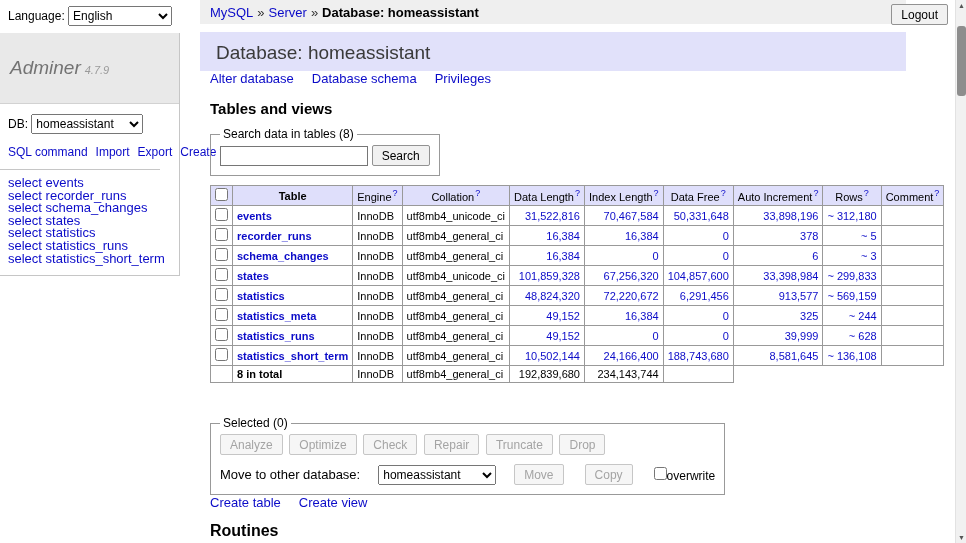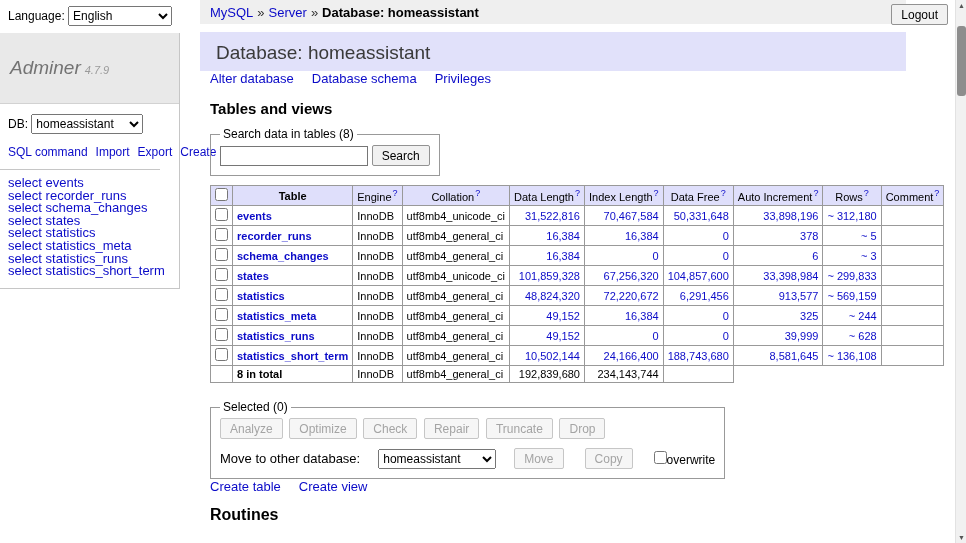--- a/index.html
+++ b/index.html
@@ -53,21 +53,21 @@
   .c-left  { width:48px; }
   .c-coll  { width:100px; }
   .c-num   { text-align:right; }
   .c-num a { color:#0b0bc8; }
   .w-dlen { width:72px; } .w-ilen { width:76px; } .w-free { width:64px; }
   .w-ainc { width:80px; } .w-rows { width:58px; } .w-com  { width:54px; }
   tr.total .c-name { font-weight:bold; }
   tr.total td { color:#000; }
   td.no-border { border:none; background:transparent; }
 
-  .selected-box { margin-top:17px; }
+  .selected-box { margin-top:33px; }
   .selected-box .row2 { margin-top:9px; font-size:13px; display:flex; align-items:center; gap:18px; }
   .selected-box select { width:118px; font-size:12px; height:20px; }
   .selected-box .btn { margin-right:3px; }
   .ovw { font-size:12px; }
 
   
   .logout-btn { position:absolute; top:4px; right:18px; }
   .scrollbar { position:absolute; right:0; top:0; width:11px; height:543px; background:#f1f1f1; border-left:1px solid #e2e2e2; }
   .scrollbar .arrow { width:11px; height:11px; font-size:7px; color:#555; text-align:center; line-height:11px; }
   .scrollbar .arrow.down { position:absolute; bottom:0; }
@@ -93,21 +93,20 @@
     </div>
     <p class="menu-actions">
       <a>SQL command</a><a>Import</a><a>Export</a><a>Create table</a>
     </p>
     <div class="menu-tables">
       <a>select events</a>
       <a>select recorder_runs</a>
       <a>select schema_changes</a>
       <a>select states</a>
       <a>select statistics</a>
-      <a>select statistics_meta</a>
       <a>select statistics_runs</a>
       <a>select statistics_short_term</a>
     </div>
   </div>
 </aside>
 
 <main class="content">
   <div class="breadcrumb">
     <a>MySQL</a><span class="sep">»</span><a>Server</a><span class="sep">»</span><b>Database: homeassistant</b>
   </div>

